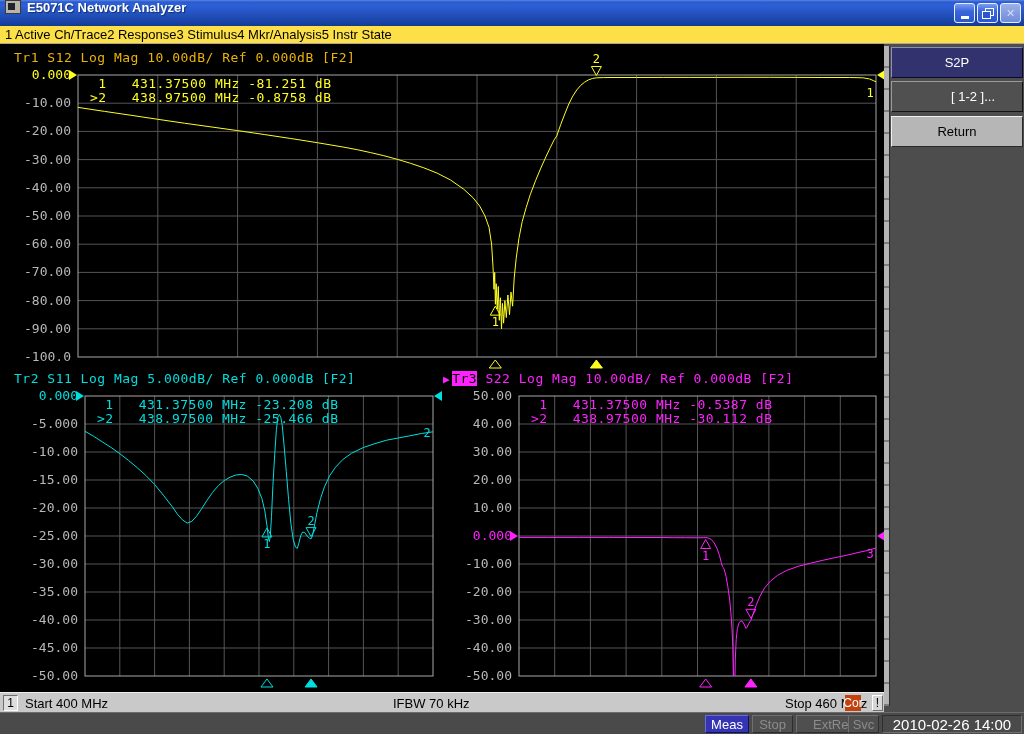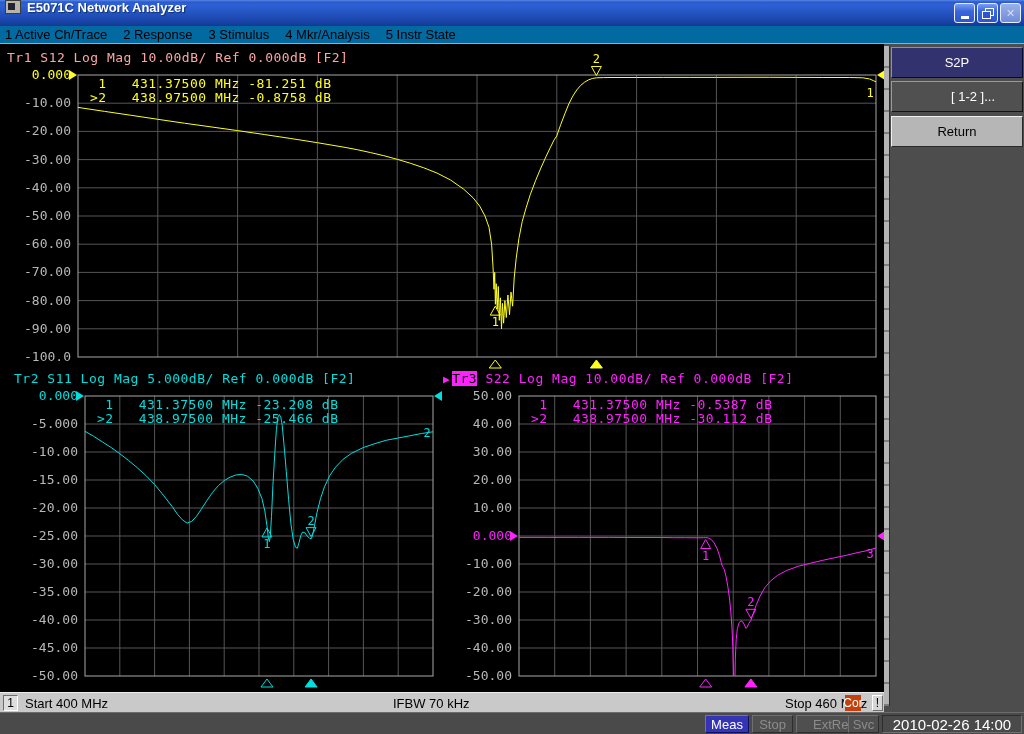--- a/index.html
+++ b/index.html
@@ -23,22 +23,22 @@
   .winbtn {
     width:21px; height:20px; border-radius:3px; border:1px solid #e8eefc;
     background: linear-gradient(180deg,#7a9cf0 0%,#3a66dc 40%,#2b55cc 100%);
     color:#fff; font-size:11px; display:flex; align-items:center; justify-content:center;
   }
   .winbtn.disabled { background: linear-gradient(180deg,#9cb0e8 0%,#6f8cd8 100%); color:#d4defa; }
   .glyph-min { width:8px; height:3px; background:#fff; margin-top:9px; }
   
   .menubar {
     position:absolute; left:0; top:26px; width:1024px; height:18px;
-    background:#0369a1; border-bottom:1px solid #aca899;
-    display:flex; align-items:center; gap:16px; padding-left:5px;
+    background:#fde047; border-bottom:1px solid #aca899;
+    display:flex; align-items:center; gap:0; padding-left:5px;
     font-size:13px; color:#000;
   }
   .menu-item { white-space:nowrap; }
   
   #screen { position:absolute; left:0; top:44px; width:884px; height:648px; background:#000; }
   .plot-header {
     position:absolute; font-family:"DejaVu Sans Mono", monospace;
     font-size:13px; letter-spacing:0.5px; white-space:pre; z-index:3;
   }
   .plot-header .trname-active { background:#ff22ff; color:#000; }
@@ -136,21 +136,21 @@
 
   <div class="menubar">
     <span class="menu-item">1 Active Ch/Trace</span>
     <span class="menu-item">2 Response</span>
     <span class="menu-item">3 Stimulus</span>
     <span class="menu-item">4 Mkr/Analysis</span>
     <span class="menu-item">5 Instr State</span>
   </div>
 
   <div id="screen">
-      <div class="plot-header" style="left: 7px; top: 6px; color: #fca5a5;"><span>Tr1</span><span> S12 Log Mag 10.00dB/ Ref 0.000dB [F2]</span></div>
+      <div class="plot-header" style="left: 14px; top: 6px; color: #eab308;"><span>Tr1</span><span> S12 Log Mag 10.00dB/ Ref 0.000dB [F2]</span></div>
       <svg width="884" height="298" style="left: 0px; top: 26px;">
         <line x1="157.8" y1="5" x2="157.8" y2="287" stroke="#565656"></line>
         <line x1="78" y1="33.2" x2="876" y2="33.2" stroke="#565656"></line>
         <line x1="237.6" y1="5" x2="237.6" y2="287" stroke="#565656"></line>
         <line x1="78" y1="61.4" x2="876" y2="61.4" stroke="#565656"></line>
         <line x1="317.4" y1="5" x2="317.4" y2="287" stroke="#565656"></line>
         <line x1="78" y1="89.6" x2="876" y2="89.6" stroke="#565656"></line>
         <line x1="397.2" y1="5" x2="397.2" y2="287" stroke="#565656"></line>
         <line x1="78" y1="117.8" x2="876" y2="117.8" stroke="#565656"></line>
         <line x1="477" y1="5" x2="477" y2="287" stroke="#565656"></line>

